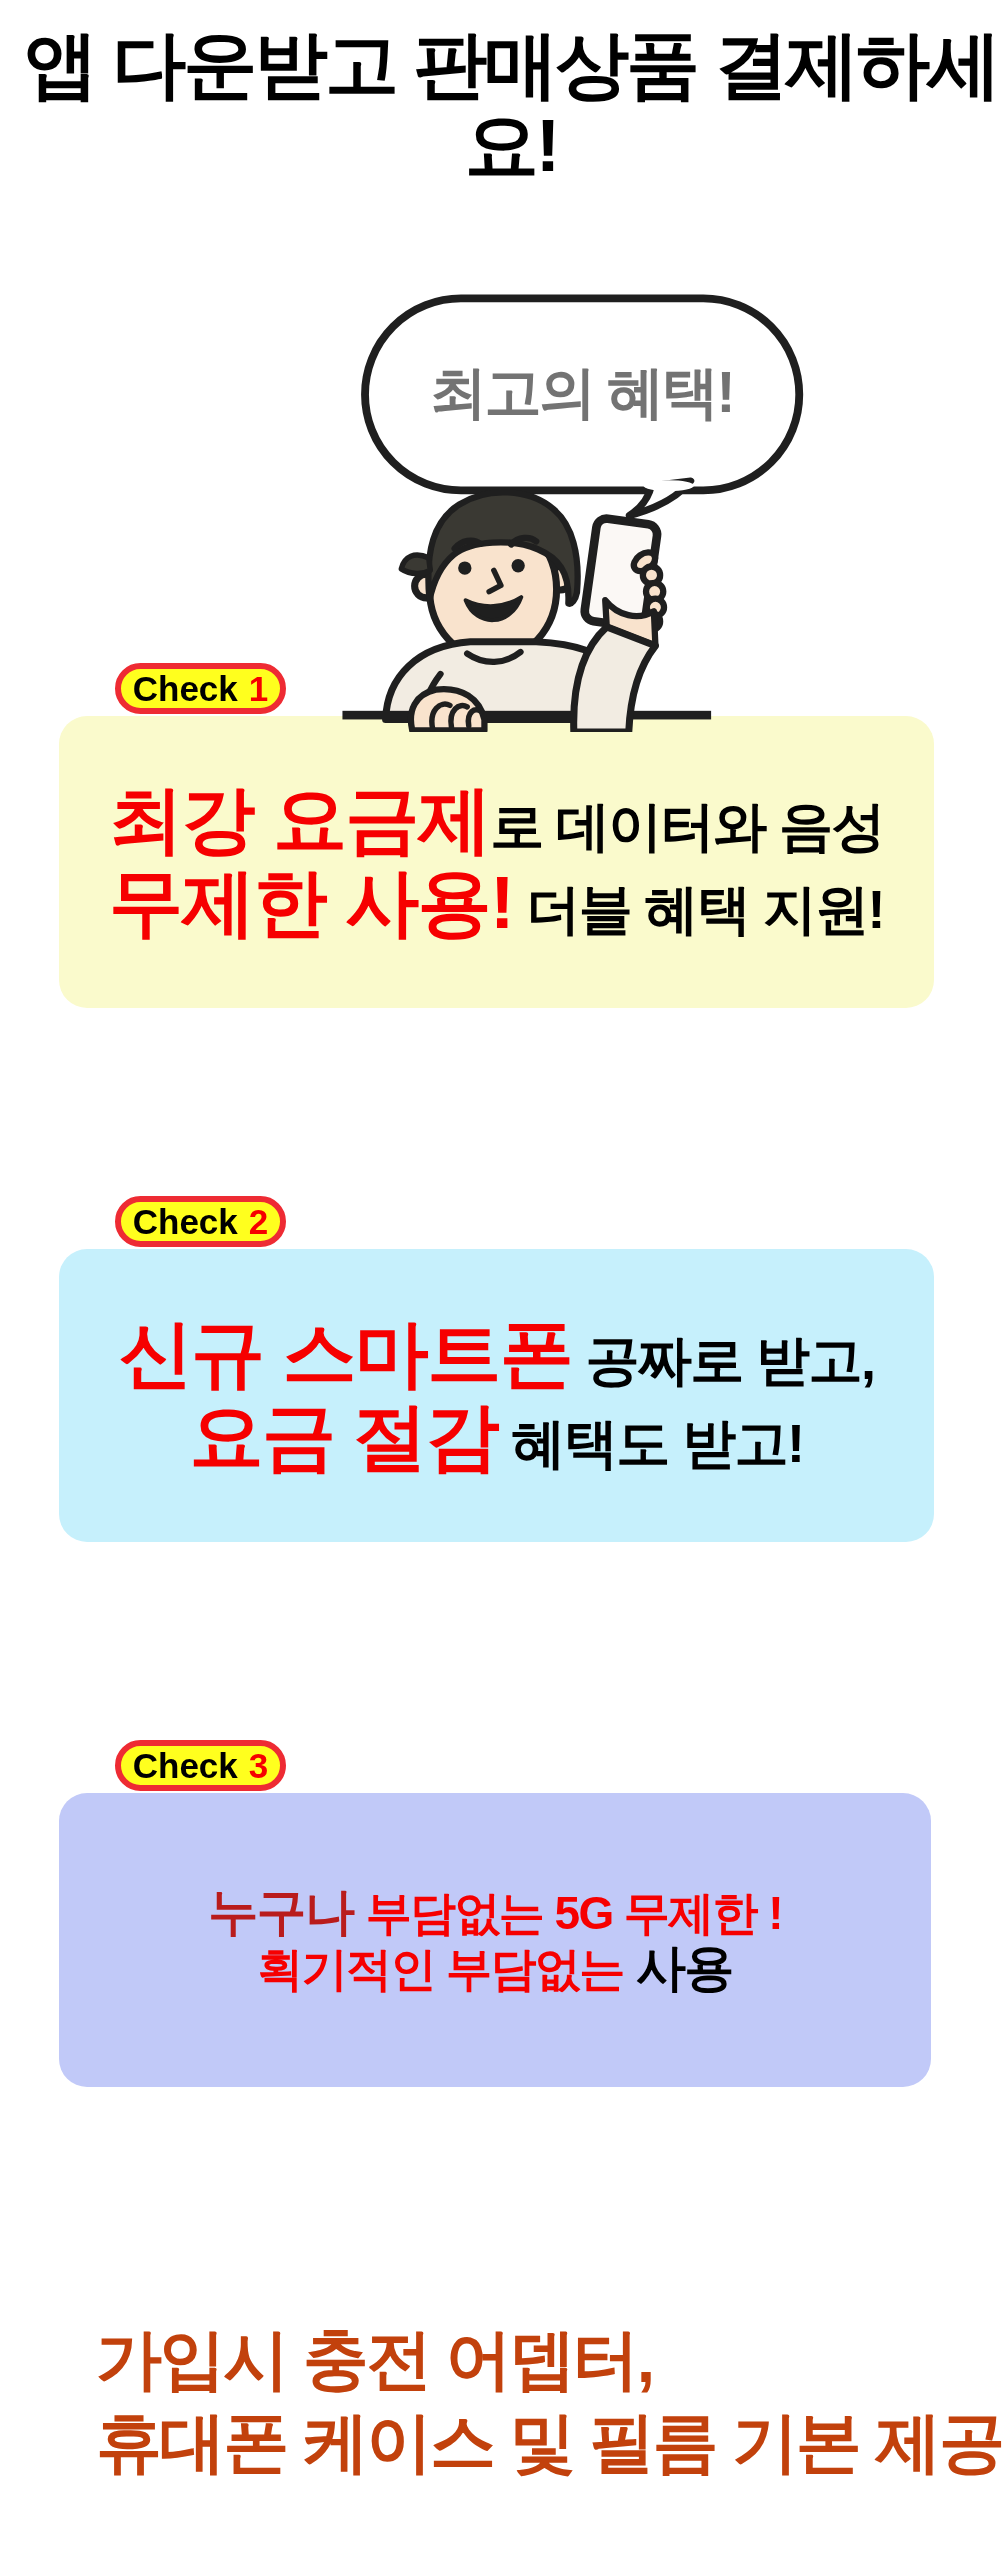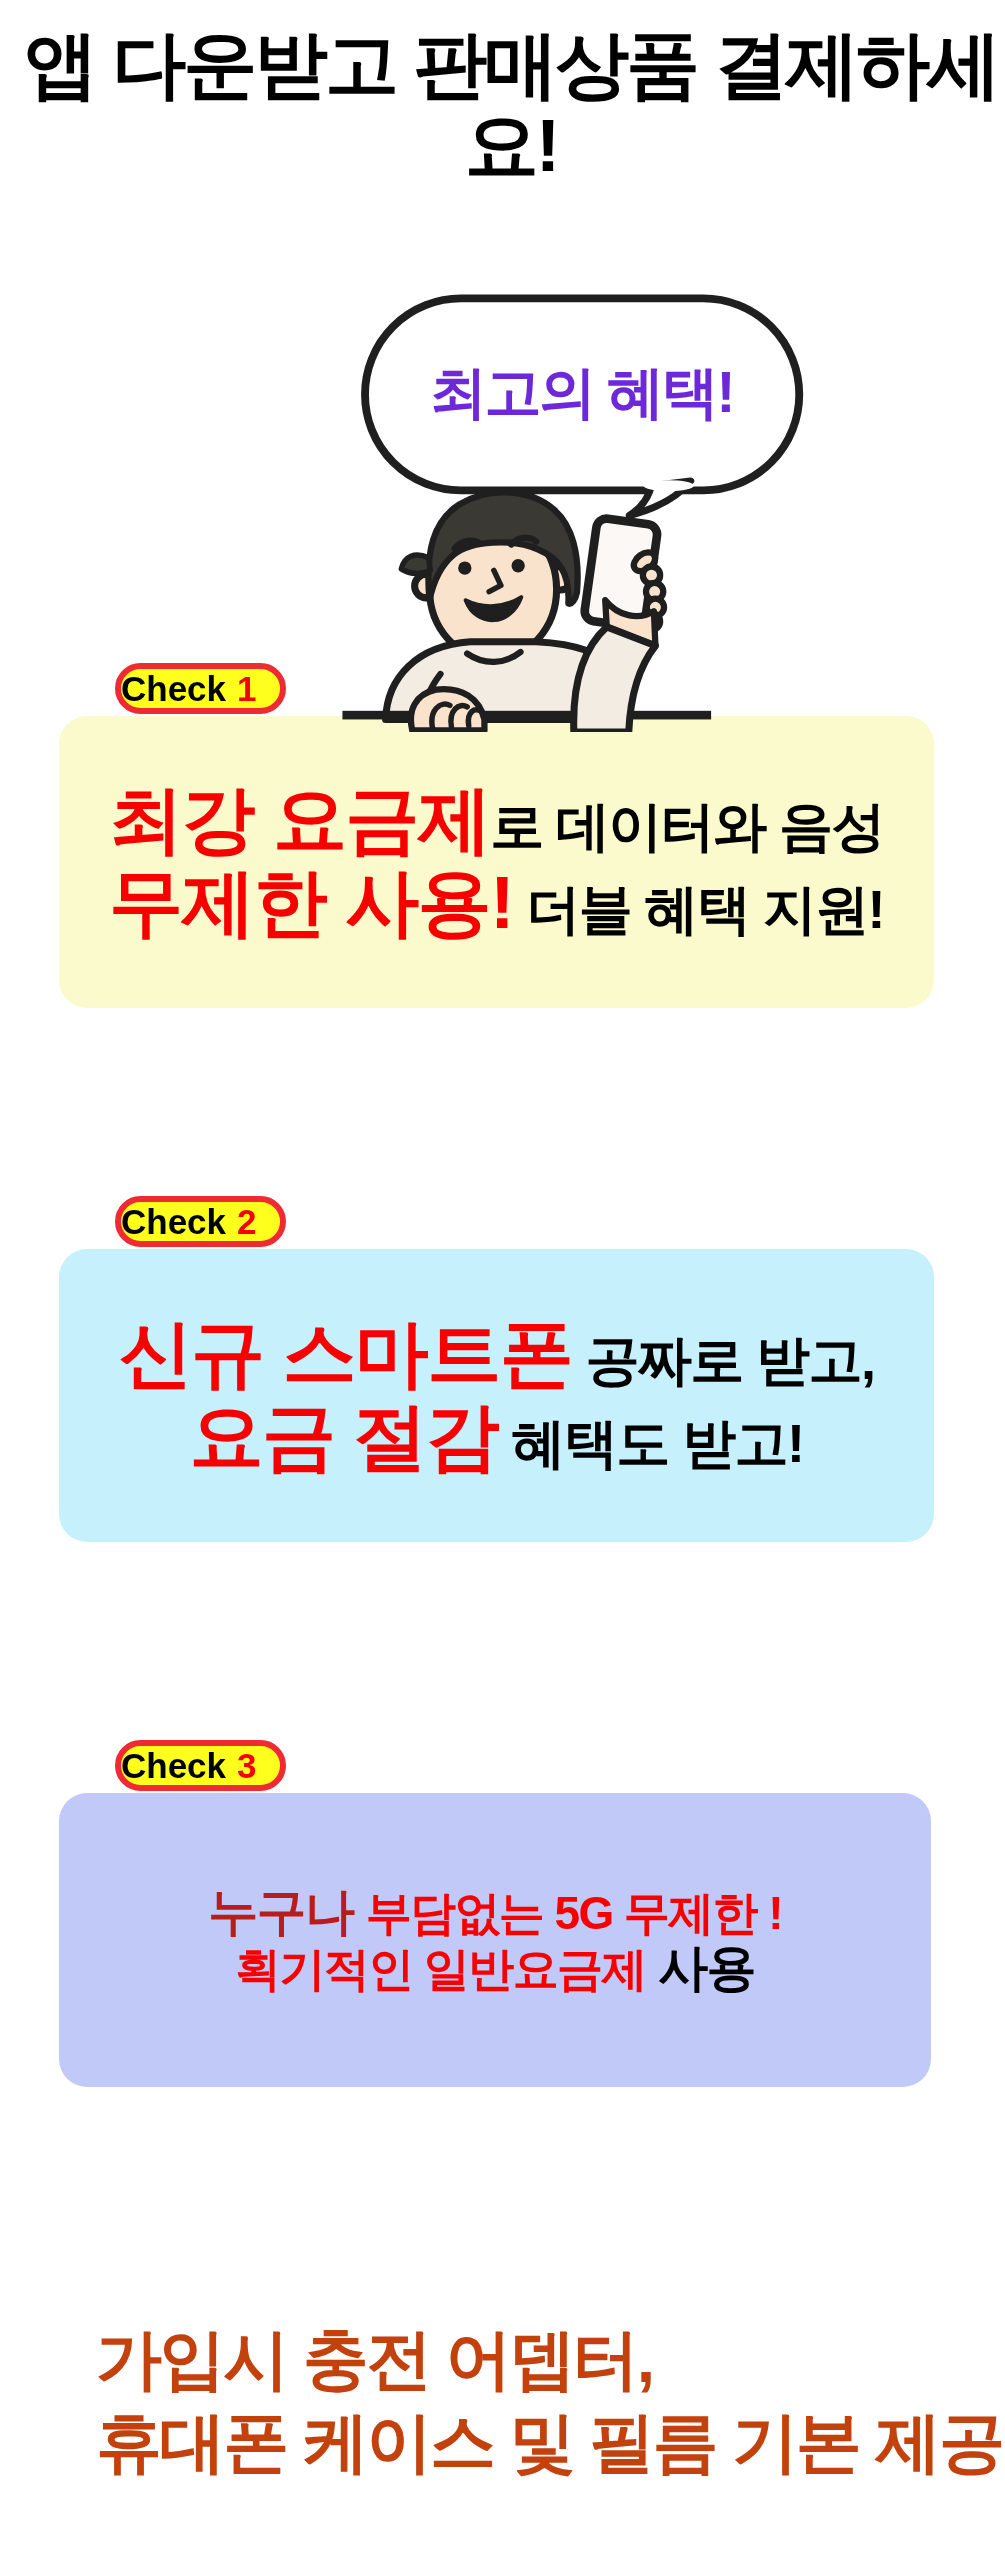--- a/index.html
+++ b/index.html
@@ -14,21 +14,21 @@
     position:absolute;top:23.6px;left:8px;width:100%;margin:0;
     text-align:center;font-size:74px;font-weight:900;color:#000;
     letter-spacing:-3.1px;line-height:1.1;
   }
 
   
   .bubble-svg{position:absolute;left:354px;top:289px;width:472px;height:236px;}
   .bubble-text{
     position:absolute;left:363px;top:299px;width:437px;height:189px;
     display:flex;align-items:center;justify-content:center;
-    font-size:57px;font-weight:900;color:#6d28d9;letter-spacing:-2.4px;
+    font-size:57px;font-weight:900;color:#737373;letter-spacing:-2.4px;
   }
 
   
   .character{position:absolute;left:338px;top:481px;width:456px;height:251px;z-index:2;}
 
   
   .box{
     position:absolute;left:59px;border-radius:28px;z-index:1;
     display:flex;flex-direction:column;justify-content:center;align-items:center;
   }
@@ -39,21 +39,21 @@
   .accent{color:#f60000;font-size:74px;font-weight:900;}
   .rest{color:#000000;font-size:54px;font-weight:900;}
   .lead{color:#b91c1c;font-size:50px;font-weight:900;}
   .box3 .accent{font-size:46px;}
   .box3 .rest{font-size:50px;}
 
   
   .badge{
     position:absolute;left:56px;top:-53px;width:159px;height:39px;z-index:3;
     background:#ffff1e;border:6.3px solid #ee2b33;border-radius:27px;
-    display:flex;align-items:center;justify-content:flex-start;
+    display:flex;align-items:center;justify-content:center;
     font-size:35px;font-weight:800;color:#000;
   }
   .badge .num{color:#f60000;margin-left:11px;font-weight:800;}
 
   
   .footer{
     position:absolute;top:2318px;left:96px;margin:0;
     font-size:66px;font-weight:900;color:#c2410c;line-height:1.26;letter-spacing:-2.4px;
   }
 </style>
@@ -138,21 +138,21 @@
     <p class="line"><span class="accent">신규 스마트폰</span><span class="rest"> 공짜로 받고,</span></p>
     <p class="line"><span class="accent">요금 절감</span><span class="rest"> 혜택도 받고!</span></p>
   </section>
 
   <section class="box box3">
     <div class="badge">
       <span>Check</span>
         <span class="num">3</span>
     </div>
     <p class="line"><span class="lead">누구나 </span><span class="accent">부담없는 5G 무제한 !</span></p>
-    <p class="line"><span class="accent">획기적인 일반요금제</span><span class="rest"> 사용</span></p>
+    <p class="line"><span class="accent">획기적인 부담없는</span><span class="rest"> 사용</span></p>
   </section>
 
   <p class="footer">
     <span>가입시 충전 어뎁터,</span><br>
     <span>휴대폰 케이스 및 필름 기본 제공</span>
   </p>
 
 </div>
 
 

